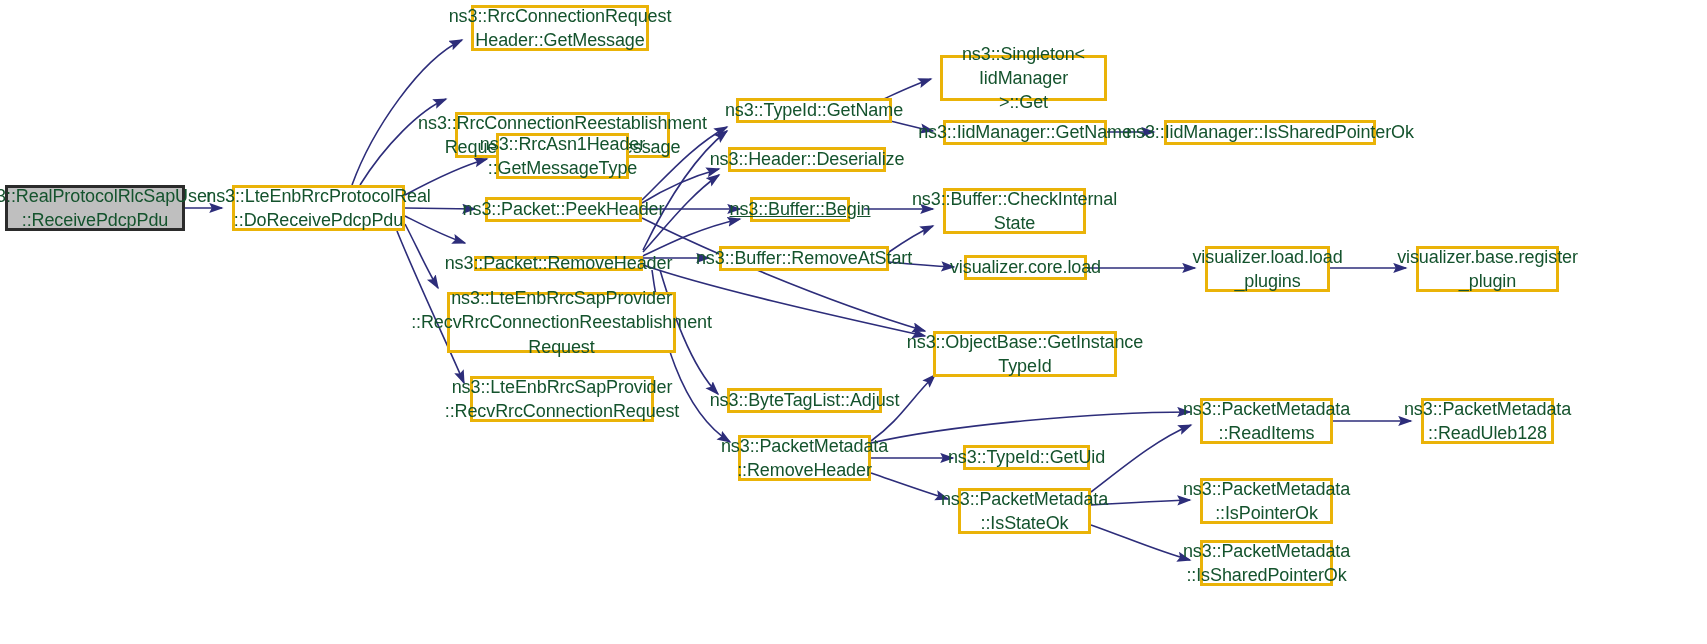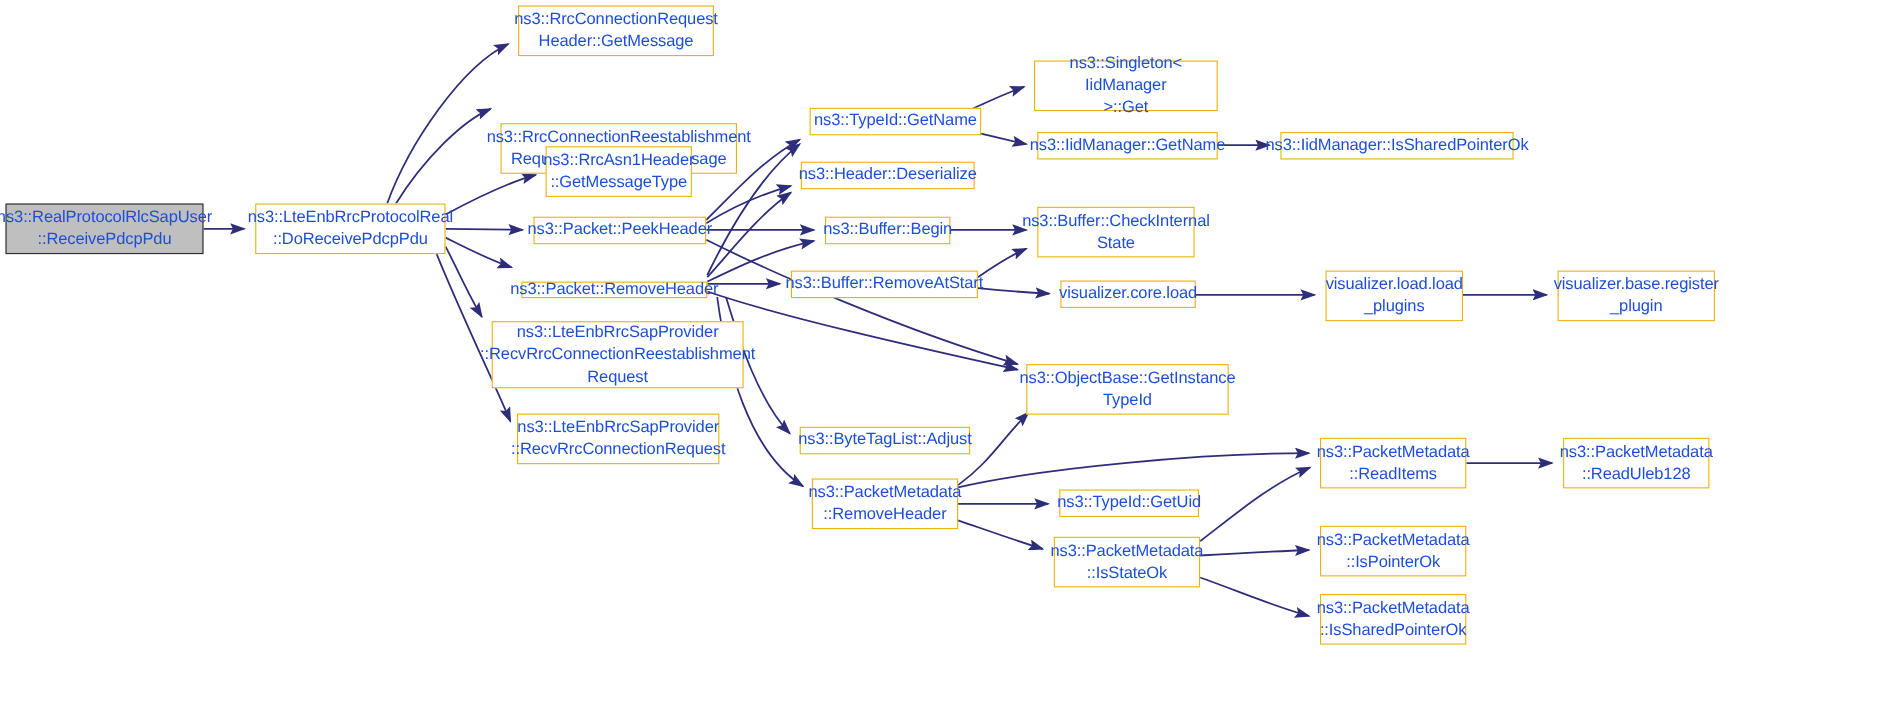--- a/index.html
+++ b/index.html
@@ -24,24 +24,24 @@
     height: 644px;
     pointer-events: none;
   }
   .node {
     position: absolute;
     box-sizing: border-box;
     display: flex;
     align-items: center;
     justify-content: center;
     text-align: center;
-    border: 1px solid #eab308;
+    border: 3px solid #eab308;
     background: #ffffff;
-    color: #1d4ed8;
-    font-size: 15px;
+    color: #14532d;
+    font-size: 18px;
     line-height: 1.35;
     letter-spacing: -0.1px;
     white-space: pre-line;
     padding: 1px 3px;
     z-index: 2;
   }
   .node.root {
     background: #bfbfbf;
     border-color: #2b2b2b;
   }
@@ -107,21 +107,21 @@
 ::GetMessageType</div>
       <div class="node" style="left: 485px; top: 197px; width: 157px; height: 25px;">ns3::Packet::PeekHeader</div>
       <div class="node" style="left: 474px; top: 256px; width: 169px; height: 15px;">ns3::Packet::RemoveHeader</div>
       <div class="node" style="left: 447px; top: 292px; width: 229px; height: 61px;">ns3::LteEnbRrcSapProvider
 ::RecvRrcConnectionReestablishment
 Request</div>
       <div class="node" style="left: 470px; top: 376px; width: 184px; height: 46px;">ns3::LteEnbRrcSapProvider
 ::RecvRrcConnectionRequest</div>
       <div class="node" style="left: 736px; top: 98px; width: 156px; height: 25px;">ns3::TypeId::GetName</div>
       <div class="node" style="left: 728px; top: 147px; width: 158px; height: 25px;">ns3::Header::Deserialize</div>
-      <div class="node" style="left: 750px; top: 197px; width: 114px; height: 25px;">ns3::Buffer::Begin</div>
+      <div class="node" style="left: 750px; top: 197px; width: 100px; height: 25px; text-decoration: underline;">ns3::Buffer::Begin</div>
       <div class="node" style="left: 719px; top: 246px; width: 170px; height: 25px;">ns3::Buffer::RemoveAtStart</div>
       <div class="node" style="left: 727px; top: 388px; width: 155px; height: 25px;">ns3::ByteTagList::Adjust</div>
       <div class="node" style="left: 738px; top: 435px; width: 133px; height: 46px;">ns3::PacketMetadata
 ::RemoveHeader</div>
       <div class="node" style="left: 940px; top: 55px; width: 167px; height: 46px;">ns3::Singleton&lt; IidManager
 &gt;::Get</div>
       <div class="node" style="left: 943px; top: 120px; width: 164px; height: 25px;">ns3::IidManager::GetName</div>
       <div class="node" style="left: 1164px; top: 120px; width: 212px; height: 25px;">ns3::IidManager::IsSharedPointerOk</div>
       <div class="node" style="left: 943px; top: 188px; width: 143px; height: 46px;">ns3::Buffer::CheckInternal
 State</div>

